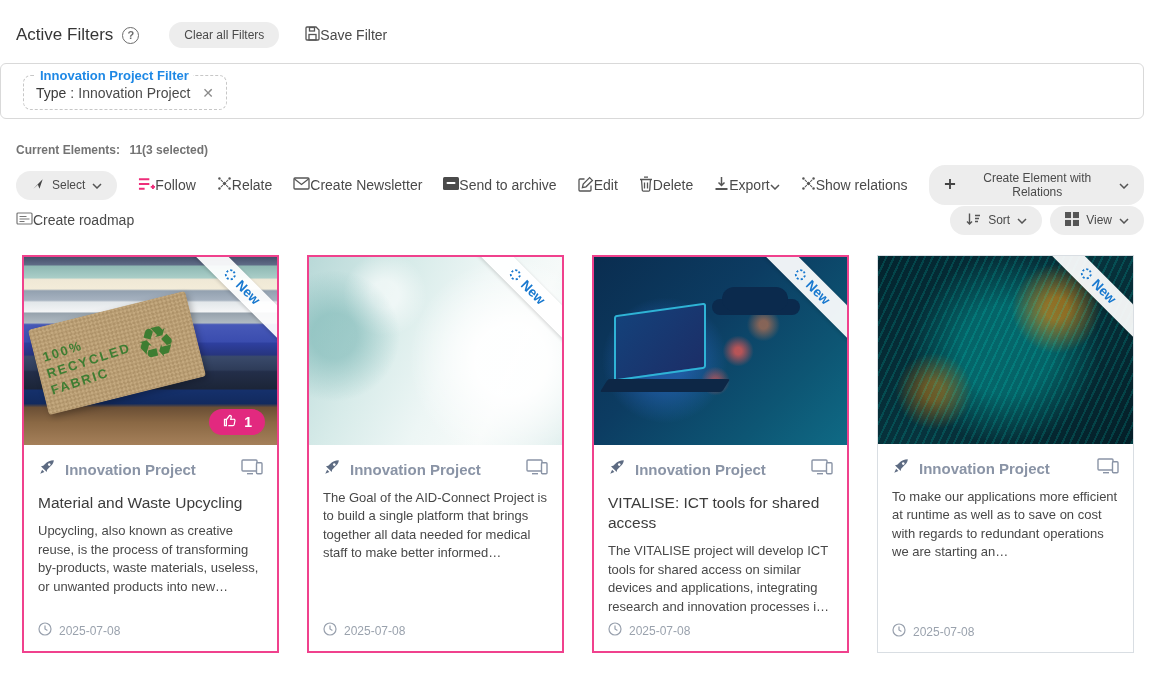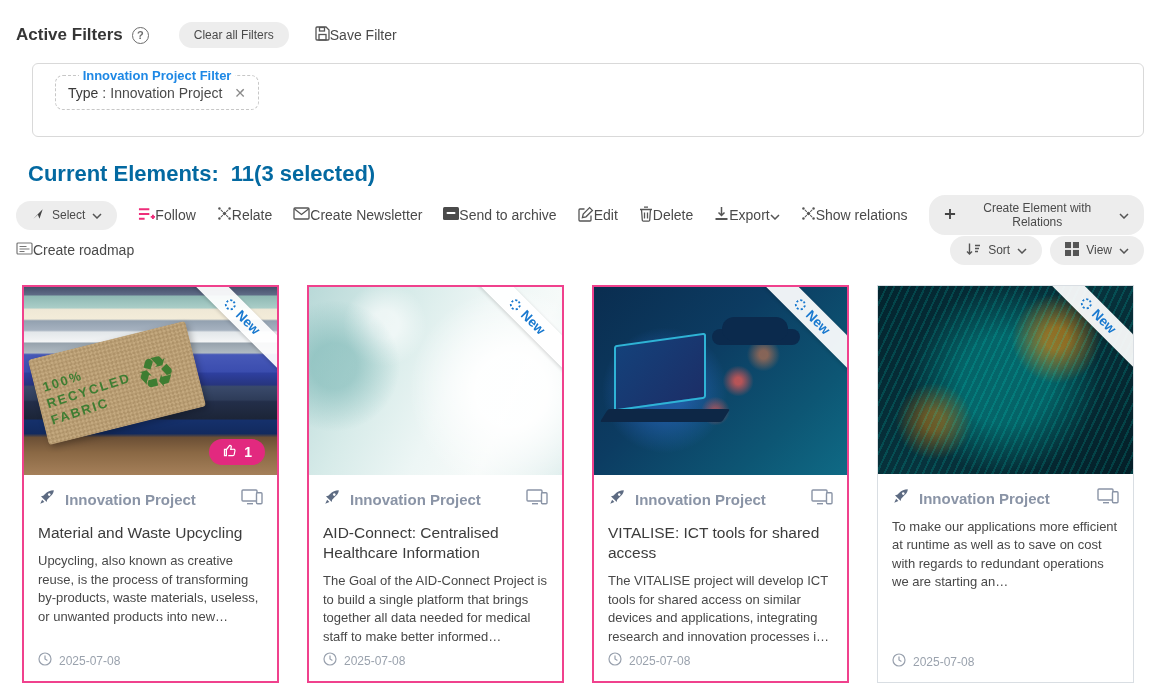--- a/index.html
+++ b/index.html
@@ -1,45 +1,45 @@
 <!DOCTYPE html>
 <html><head>
 <meta charset="utf-8">
 <style>
   * { margin:0; padding:0; box-sizing:border-box; }
   html,body { width:1160px; height:697px; background:#fff;
     font-family:"Liberation Sans","DejaVu Sans",sans-serif; color:#3b3b3b; overflow:hidden; }
 
   
   .topbar { display:flex; align-items:center; padding:22px 16px 0 16px; }
-  .page-title { font-size:17px; font-weight:700; color:#363636; }
+  .page-title { font-size:17px; font-weight:400; color:#363636; }
   .help-circle { width:17px; height:17px; border:1.5px solid #6d6d6d; border-radius:50%;
     display:inline-flex; align-items:center; justify-content:center; font-size:11px; font-weight:700;
     color:#6d6d6d; margin-left:9px; }
   .btn-pill { background:#ededed; border:none; border-radius:16px; padding:6px 15px;
     font-size:12px; color:#4a4a4a; display:inline-flex; align-items:center; gap:7px; cursor:pointer;
     font-family:inherit; }
   .clear-btn { margin-left:30px; }
   .tool { display:inline-flex; align-items:center; font-size:14px; color:#4a4a4a;
     background:none; border:none; cursor:pointer; font-family:inherit; white-space:nowrap; }
   .save-filter { margin-left:26px; }
 
   
-  .filter-panel { margin:15px 16px 0 32px; border:1px solid #d9d9d9; border-radius:6px;
-    height:74px; padding:0 12px;text-align:center; }
+  .filter-panel { margin:15px 16px 0 0; border:1px solid #d9d9d9; border-radius:6px;
+    height:56px; padding:0 12px; }
   .filter-group { border:1px dashed #c7c7c7; border-radius:8px; margin:4px 0 0 10px;
     padding:2px 12px 8px 12px; width:fit-content; }
   .filter-group legend { color:#1e88e5; font-weight:700; font-size:13px; padding:0 4px; }
   .chip { display:flex; align-items:center; font-size:14px; color:#4a4a4a; }
   .chip .field { font-weight:400; color:#3a3a3a; }
   .chip .sep { margin:0 4px; }
   .chip .close-x { margin-left:12px; color:#8a8a8a; font-size:14px; cursor:pointer; }
 
   
-  .elements-header { margin:24px 16px 0 28px; font-size:22px; font-weight:700; color:#0369a1; }
+  .elements-header { margin:24px 16px 0 16px; font-size:12px; font-weight:700; color:#737373; }
   .elements-header .count { margin-left:6px; }
 
   
   .toolbar { display:flex; align-items:center; gap:21px; margin:14px 16px 0 16px; height:28px; }
   .toolbar-2 { display:flex; align-items:center; justify-content:space-between; margin:8px 16px 0 16px; height:26px; }
   .right-group { display:flex; gap:8px; }
   .chev { display:inline-block; }
 
   
   .cards { display:flex; gap:28px; padding:22px 0 0 22px; }
@@ -393,21 +393,20 @@
         </span>
         <span class="card-type-label">Innovation Project</span>
         <span>
           <svg width="22" height="16" viewBox="0 0 22 16" fill="none" stroke="#8a94a6" stroke-width="1.4">
             <rect x="1" y="1" width="15" height="11" rx="1"></rect>
               <path d="M6 14.7h6"></path>
             <rect x="15.5" y="3.8" width="5.5" height="11" rx="1" fill="#fff"></rect>
           </svg>
         </span>
       </div>
-      <div class="card-title">AID-Connect: Centralised Healthcare Information</div>
       <div class="card-desc">The Goal of the AID-Connect Project is to build a single platform that brings together all data needed for medical staff to make better informed…</div>
       <div class="card-footer">
         <span>
           <svg width="14" height="14" viewBox="0 0 14 14" fill="none" stroke="#98a0ad" stroke-width="1.2">
             <circle cx="7" cy="7" r="6"></circle>
               <path d="M7 3.5V7l2.4 1.4"></path>
           </svg>
         </span>
         <span>2025-07-08</span>
       </div>

